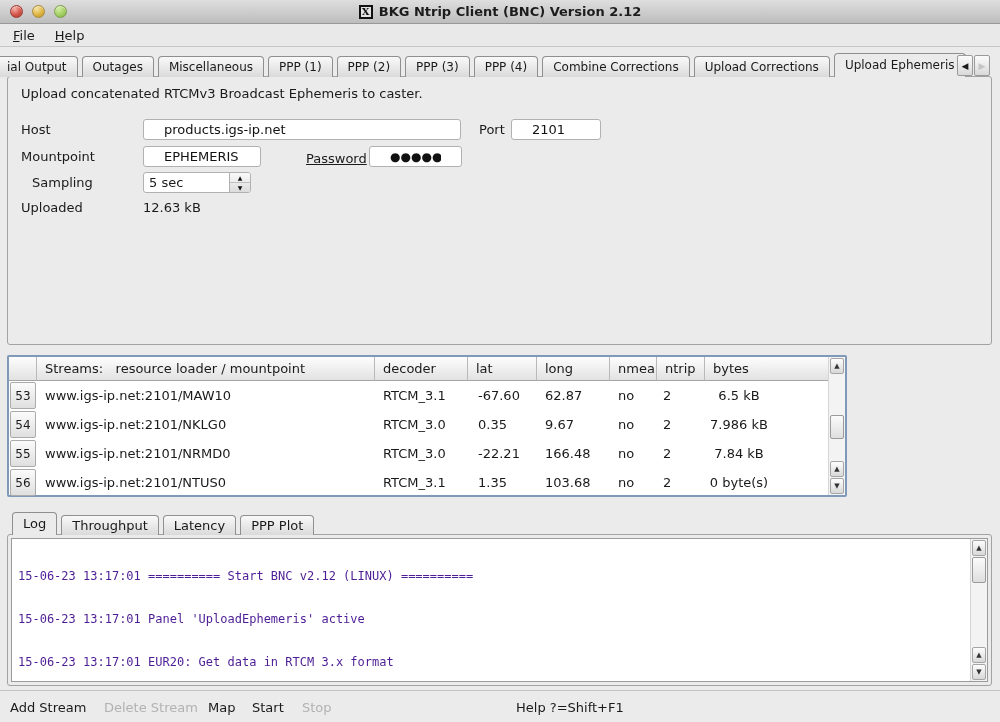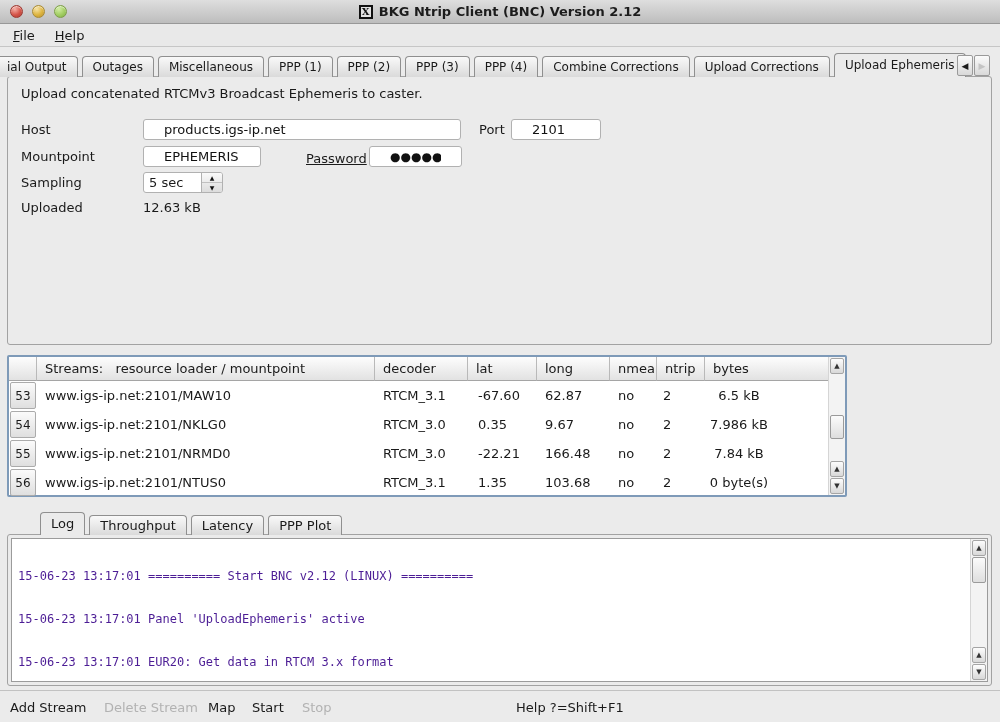--- a/index.html
+++ b/index.html
@@ -65,21 +65,21 @@
   }
   .desc { position:absolute; top:9px; left:13px; }
   .flabel { position:absolute; height:20px; line-height:20px; }
   .tfield {
     position:absolute; height:21px; border:1px solid #b1b1b1; border-radius:3px;
     background:#fff; font-family:"DejaVu Sans","Liberation Sans",sans-serif;
     font-size:13px; padding:0 20px; color:#111;
   }
   .pwfield { letter-spacing:0px; font-size:12px; font-weight:bold; }
   .spinbox {
-    position:absolute; height:21px; width:80px; border:1px solid #b1b1b1; border-radius:3px;
+    position:absolute; height:21px; width:108px; border:1px solid #b1b1b1; border-radius:3px;
     background:#fff; display:flex;
   }
   .spin-text { flex:1; padding:2px 5px; font-size:13px; }
   .spin-btns { width:21px; border-left:1px solid #b1b1b1; background:linear-gradient(#fafafa,#dcdcdc); display:flex; flex-direction:column; border-radius:0 2px 2px 0; }
   .spin-up, .spin-down { flex:1; display:flex; align-items:center; justify-content:center; font-size:6px; color:#111; }
   .spin-up { border-bottom:1px solid #c0c0c0; }
 
   
   .streams {
     position:absolute; top:355px; left:7px; width:840px; height:142px;
@@ -117,21 +117,21 @@
     display:flex; align-items:center; justify-content:center; font-size:7px; color:#333;
   }
   .sb-thumb {
     position:absolute; left:1px; right:1px;
     background:linear-gradient(#fbfbfb,#dedede); border:1px solid #9a9a9a; border-radius:2px;
   }
 
   
   .logtabs { position:absolute; top:512px; left:12px; height:23px; display:flex; align-items:flex-end; z-index:3; }
   .logtabs .tab { font-size:13px; line-height:19px; height:20px; }
-  .logtabs .tab.active { height:23px; line-height:22px;margin-left:28px; }
+  .logtabs .tab.active { height:23px; line-height:22px; }
   .pane2 {
     position:absolute; top:534px; left:7px; width:985px; height:152px;
     border:1px solid #a2a2a2; border-radius:3px; background:#ebebeb; z-index:2;
   }
   .logedit {
     position:absolute; top:3px; left:3px; right:3px; bottom:3px;
     border:1px solid #9b9b9b; background:#fff; overflow:hidden;
   }
   .logtext {
     position:absolute; top:2px; left:6px; right:20px; bottom:2px;
@@ -190,21 +190,21 @@
   <div class="flabel" style="left:13px; top:43px;">Host</div>
   <input class="tfield" style="left: 135px; top: 42px; width: 318px;" value="products.igs-ip.net">
   <div class="flabel" style="left:471px; top:43px;">Port</div>
   <input class="tfield" style="left: 503px; top: 42px; width: 90px;" value="2101">
 
   <div class="flabel" style="left:13px; top:70px;">Mountpoint</div>
   <input class="tfield" style="left: 135px; top: 69px; width: 118px;" value="EPHEMERIS">
   <div class="flabel" style="left:298px; top:72px;text-decoration:underline;">Password</div>
   <input class="tfield pwfield" style="left: 361px; top: 69px; width: 93px;" value="●●●●●●●●">
 
-  <div class="flabel" style="left:13px; top:96px;">Sampling</div>
+  <div class="flabel" style="left:24px; top:96px;">Sampling</div>
   <div class="spinbox" style="left:135px; top:95px;">
     <div class="spin-text">5 sec</div>
     <div class="spin-btns">
       <div class="spin-up">▲</div>
       <div class="spin-down">▼</div>
     </div>
   </div>
 
   <div class="flabel" style="left:13px; top:121px;">Uploaded</div>
   <div class="flabel" style="left:135px; top:121px;">12.63 kB</div>

